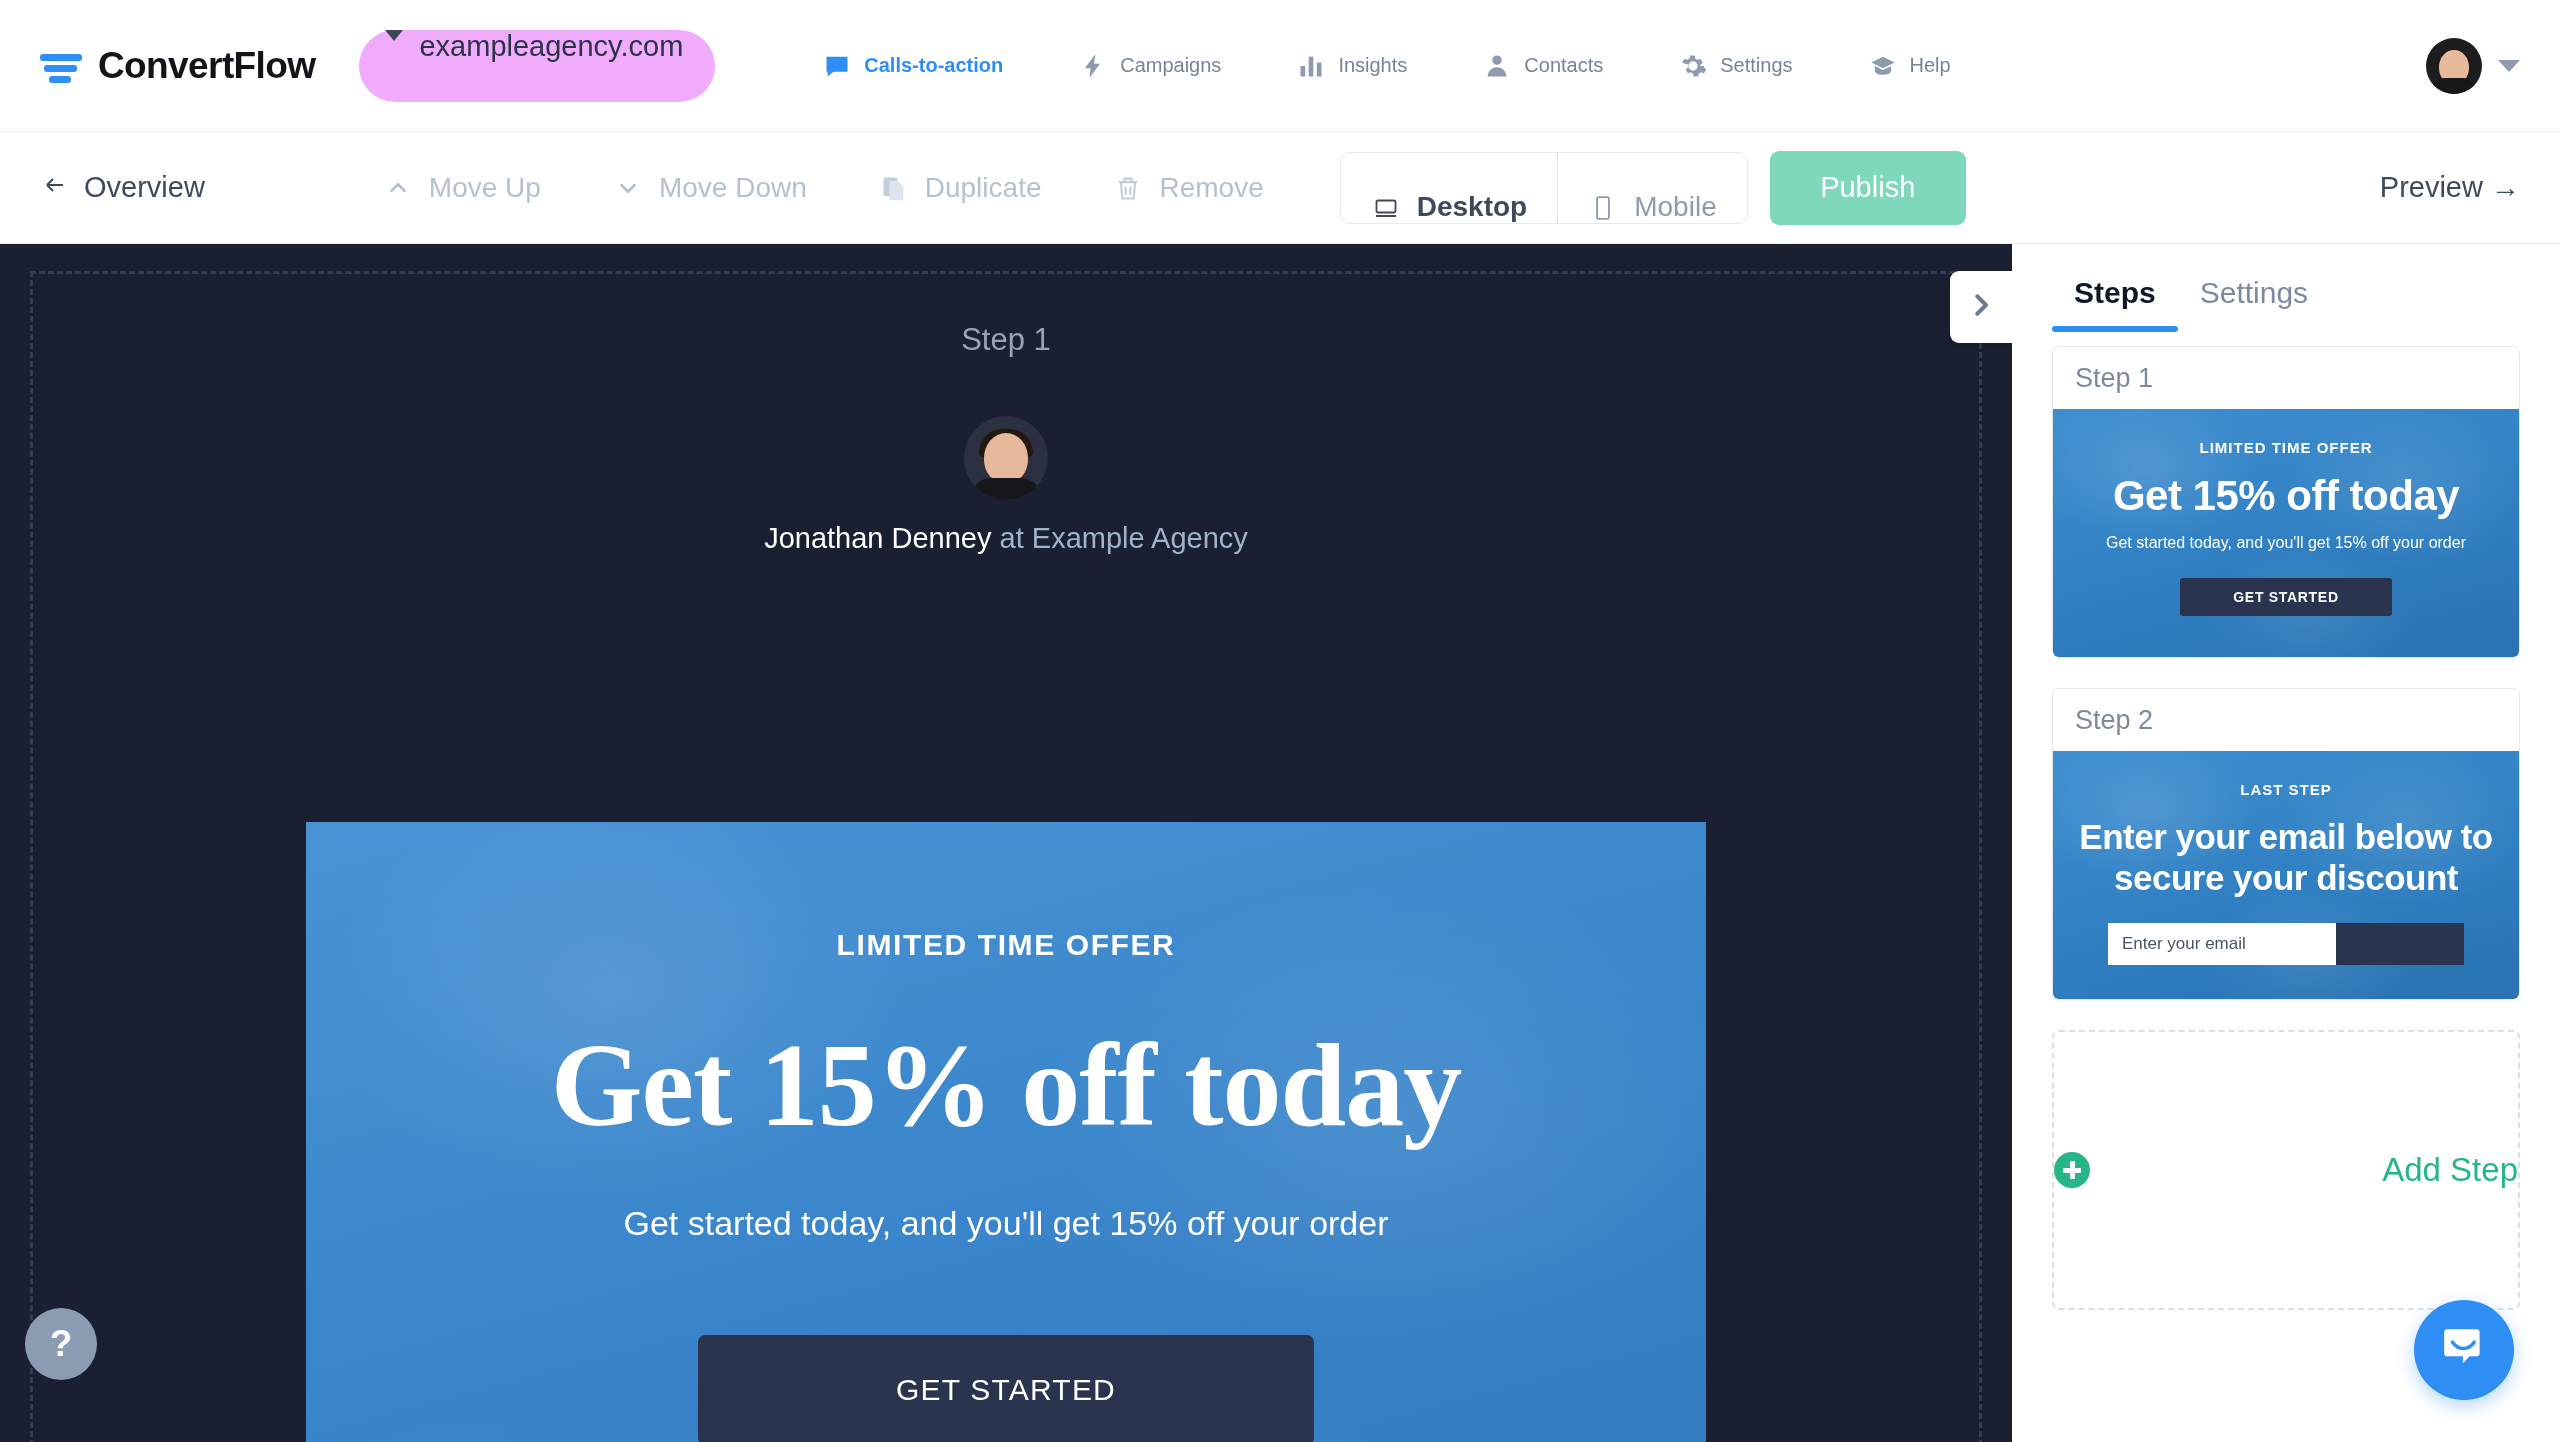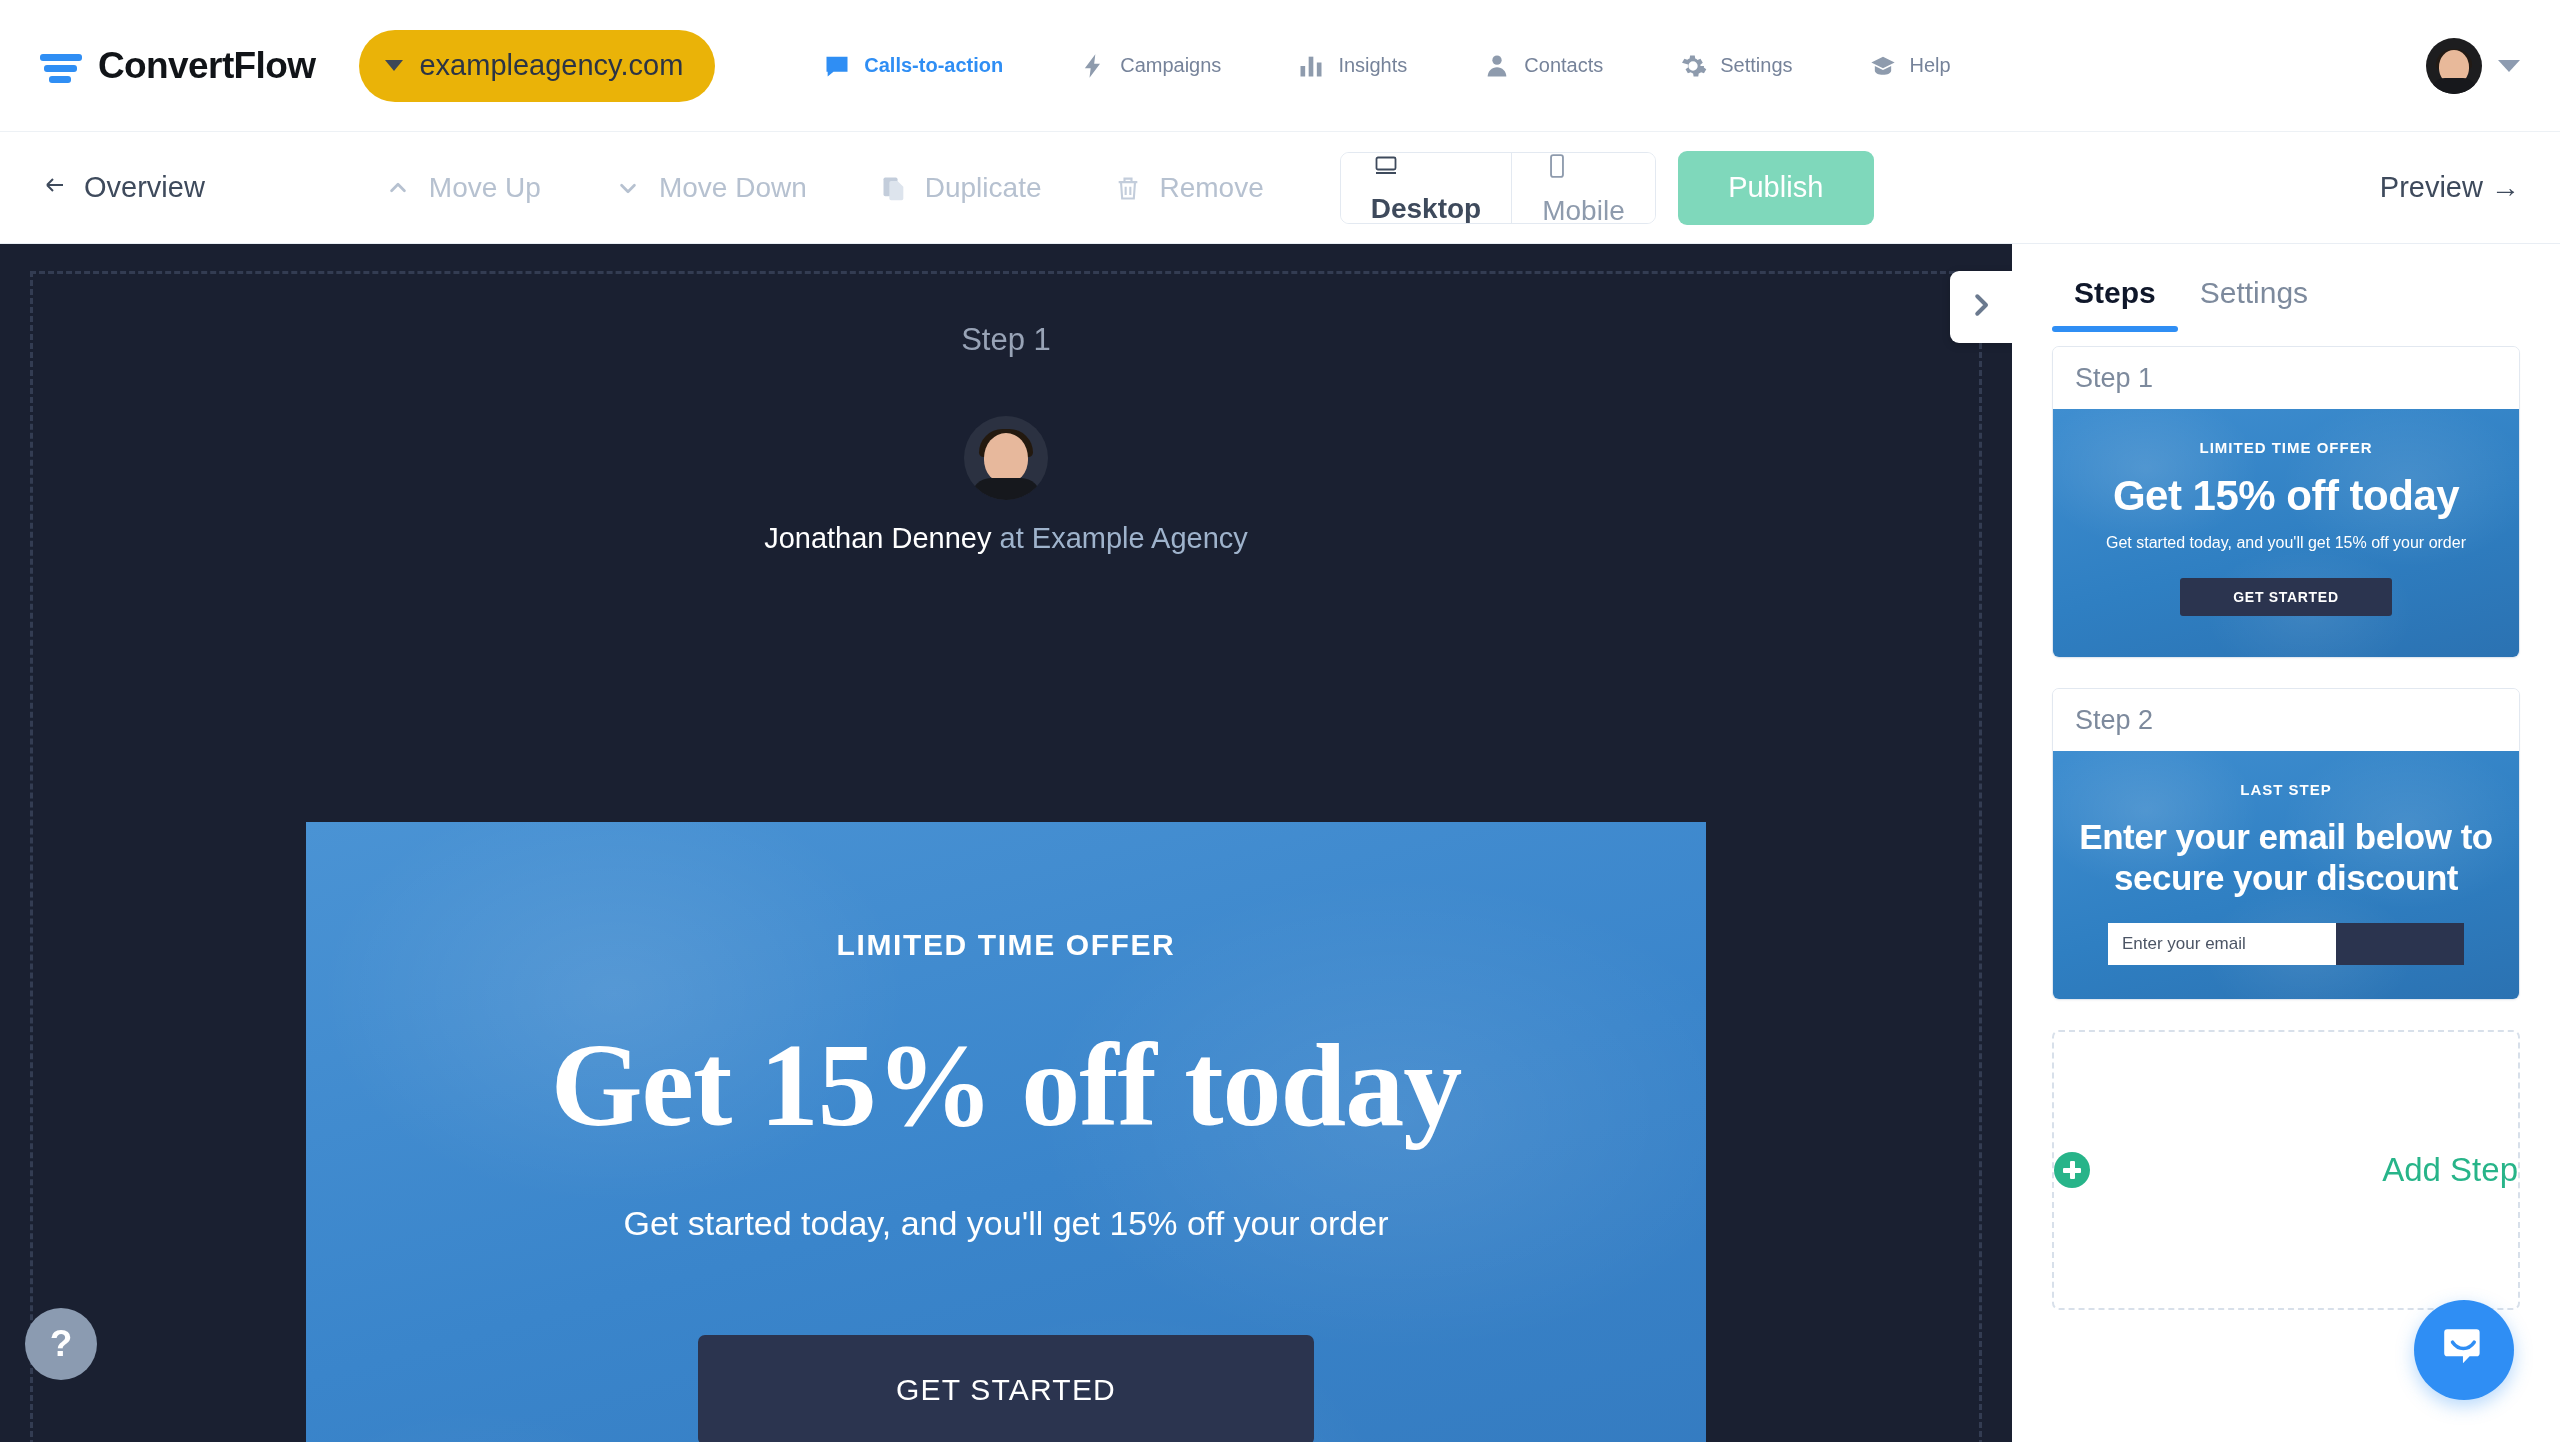--- a/index.html
+++ b/index.html
@@ -9,21 +9,21 @@
   
   .topnav{height:132px;background:#fff;display:flex;align-items:center;padding:0 40px 0 40px;border-bottom:1px solid #edf1f5;position:relative;}
   .brand{display:flex;align-items:center;gap:14px;flex:0 0 auto;}
   .brand-mark{width:44px;height:40px;position:relative;}
   .brand-mark span{position:absolute;left:0;height:7px;border-radius:3px;background:#2f8ef4;}
   .brand-mark span:nth-child(1){top:8px;width:42px;}
   .brand-mark span:nth-child(2){top:19px;width:33px;left:4px;}
   .brand-mark span:nth-child(3){top:30px;width:22px;left:9px;}
   .brand-text{font-size:37px;font-weight:700;color:#111418;letter-spacing:-0.6px;}
 
-  .site-pill{margin-left:44px;background:#eab308;border-radius:36px;height:72px;display:flex;align-items:center;gap:16px;padding:0 32px 0 26px;}
+  .site-pill{margin-left:44px;background:#f0abfc;border-radius:36px;height:72px;display:flex;gap:16px;padding:0 32px 0 26px;}
   .site-pill .caret{width:0;height:0;border-left:9px solid transparent;border-right:9px solid transparent;border-top:11px solid #3d4757;}
   .site-pill .domain{font-size:29px;color:#2b3445;font-weight:400;}
 
   .nav-links{display:flex;align-items:center;gap:0;margin-left:70px;flex:1;}
   .nav-item{display:flex;align-items:center;gap:13px;padding:0 38px;cursor:pointer;white-space:nowrap;}
   .nav-item .lbl{font-size:20px;color:#76839a;font-weight:400;}
   .nav-item.active .lbl{color:#2f8ef4;font-weight:600;}
   .nav-icon{width:28px;height:28px;display:flex;align-items:center;justify-content:center;}
   .nav-icon svg{display:block;}
 
@@ -36,21 +36,21 @@
 
   
   .toolbar{height:112px;background:#fff;display:flex;align-items:center;padding:0 40px;border-bottom:1px solid #e9eef4;position:relative;}
   .tb-overview{display:flex;align-items:center;gap:14px;font-size:29px;color:#3e4a5c;cursor:pointer;}
   .tb-actions{display:flex;align-items:center;margin-left:142px;}
   .tb-btn{display:flex;align-items:center;gap:16px;padding:0 36px;cursor:default;}
   .tb-btn .lbl{font-size:28px;color:#b6c1d0;}
   .tb-icon{width:30px;height:30px;display:flex;align-items:center;justify-content:center;}
 
   .device-group{display:flex;margin-left:40px;border:1px solid #e3e9f1;border-radius:9px;overflow:hidden;height:72px;}
-  .device-btn{display:flex;align-items:flex-start;gap:16px;padding:0 30px;cursor:pointer;background:#fff;flex-direction:column;}
+  .device-btn{display:flex;align-items:flex-end;gap:16px;padding:0 30px;cursor:pointer;background:#fff;}
   .device-btn + .device-btn{border-left:1px solid #e3e9f1;}
   .device-btn .lbl{font-size:28px;color:#3e4a5c;font-weight:600;}
   .device-btn.inactive .lbl{color:#8e9bad;font-weight:400;}
 
   .btn-save{margin-left:40px;background:#8093f0;color:#fff;font-size:29px;border-radius:9px;height:74px;width:208px;display:flex;align-items:center;justify-content:center;cursor:pointer;border:none;font-family:inherit;}
   .btn-publish{margin-left:22px;background:#7fd8bb;color:#fff;font-size:29px;border-radius:9px;height:74px;width:196px;display:flex;align-items:center;justify-content:center;cursor:pointer;border:none;font-family:inherit;}
   .preview-link{margin-left:auto;font-size:29px;color:#3e4a5c;cursor:pointer;display:flex;align-items:center;gap:10px;}
 
   
   .main{display:flex;height:calc(1442px - 132px - 112px);}

